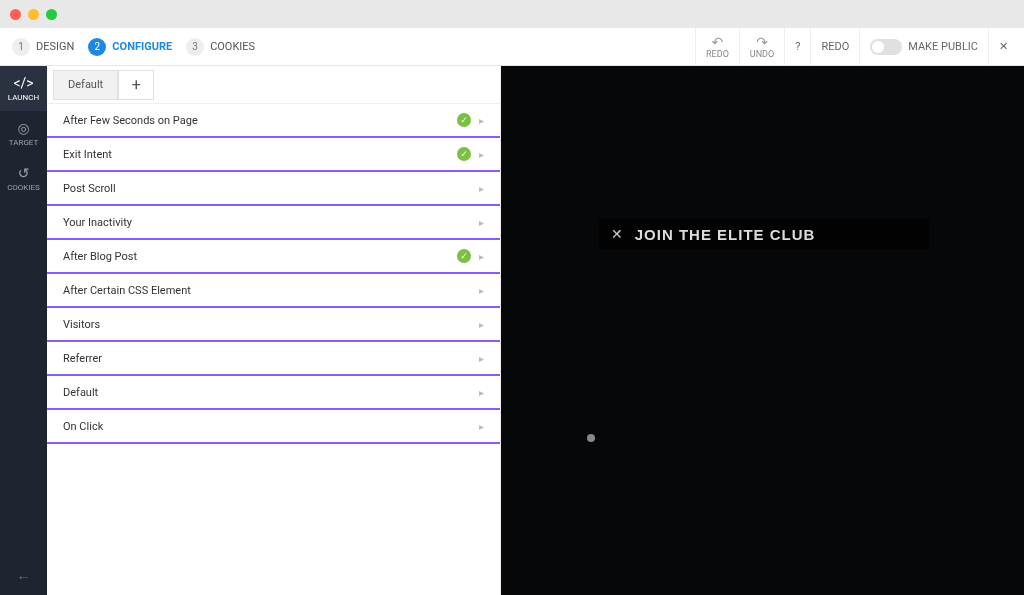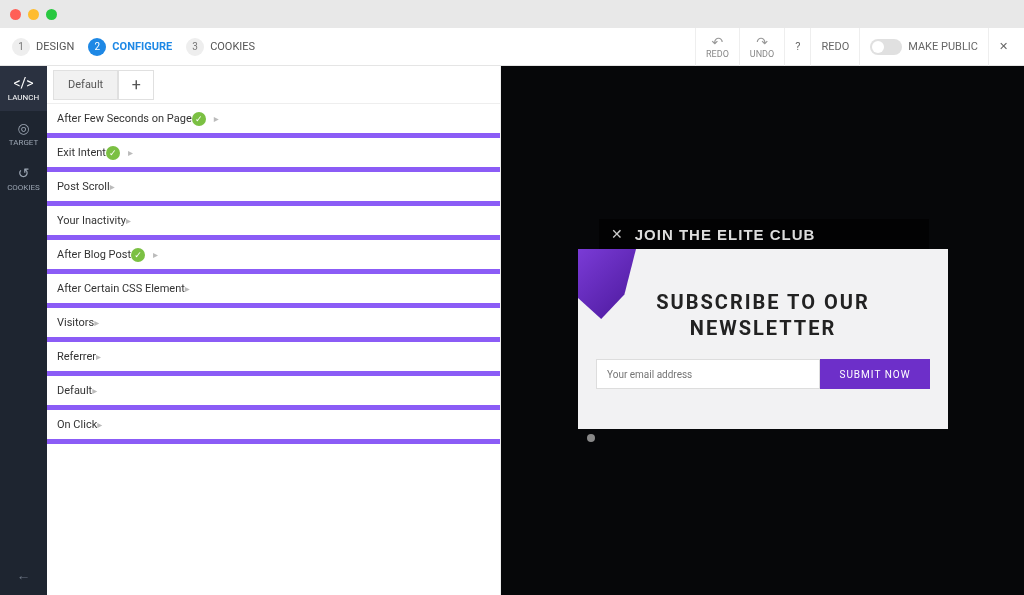--- a/index.html
+++ b/index.html
@@ -34,21 +34,21 @@
 .rail .item.active { background:#2a3140; color:#fff; }
 .rail .item .ic { font-size:14px; }
 .rail .back { margin-top:auto; height:40px; display:flex; align-items:center; justify-content:center; color:#6b7482; font-size:14px; cursor:pointer; }
 
 
 .panel { width:454px; background:#fff; border-right:1px solid #eee; display:flex; flex-direction:column; }
 .tabs { height:38px; display:flex; align-items:center; gap:0; padding:4px 6px; border-bottom:1px solid #eee; }
 .tab { height:30px; padding:0 14px; display:flex; align-items:center; font-size:11px; color:#555; border:1px solid #e0e0e0; background:#f1f1f1; cursor:pointer; }
 .tab.add { width:36px; justify-content:center; font-size:16px; background:#fff; }
 .rows { flex:1; overflow:auto; }
-.row { height:34px; display:flex; align-items:center; padding:0 10px; border-bottom:5px solid #8b5cf6; font-size:11px; color:#333; cursor:pointer; }
+.row { height:34px; display:flex; align-items:center; justify-content:space-between; padding:0 16px; border-bottom:2px solid #8b5cf6; font-size:11px; color:#333; cursor:pointer; }
 .row .right { display:flex; align-items:center; gap:8px; }
 .check { width:14px; height:14px; border-radius:50%; background:#7bc043; color:#fff; display:flex; align-items:center; justify-content:center; font-size:9px; }
 .chev { color:#bbb; font-size:10px; }
 
 
 .preview { flex:1; background:#0e1015; position:relative; }
 .overlay { position:absolute; inset:0; background:rgba(0,0,0,0.55); }
 .popup-head { position:absolute; left:98px; top:153px; width:330px; height:30px; background:rgba(0,0,0,0.6); display:flex; align-items:center; gap:12px; padding:0 12px; }
 .popup-head .x { color:#ccc; font-size:14px; cursor:pointer; }
 .popup-head .t { color:#ddd; font-size:15px; font-weight:700; letter-spacing:1px; font-family:"Arial Black",sans-serif; }
@@ -199,23 +199,15 @@
         </div>
       </div>
   </div>
 
   <div class="preview">
     <div class="overlay"></div>
     <div class="popup-head">
       <span class="x">✕</span>
       <span class="t">JOIN THE ELITE CLUB</span>
     </div>
-    <div class="popup">
-      <div class="accent"></div>
-      <h2><span>SUBSCRIBE TO OUR</span><br><span>NEWSLETTER</span></h2>
-      <div class="form">
-        <input type="text" placeholder="Your email address" style="">
-        <button>SUBMIT NOW</button>
-      </div>
-    </div>
     <div class="slider-dot"></div>
   </div>
 </div>
 
 </body></html>

